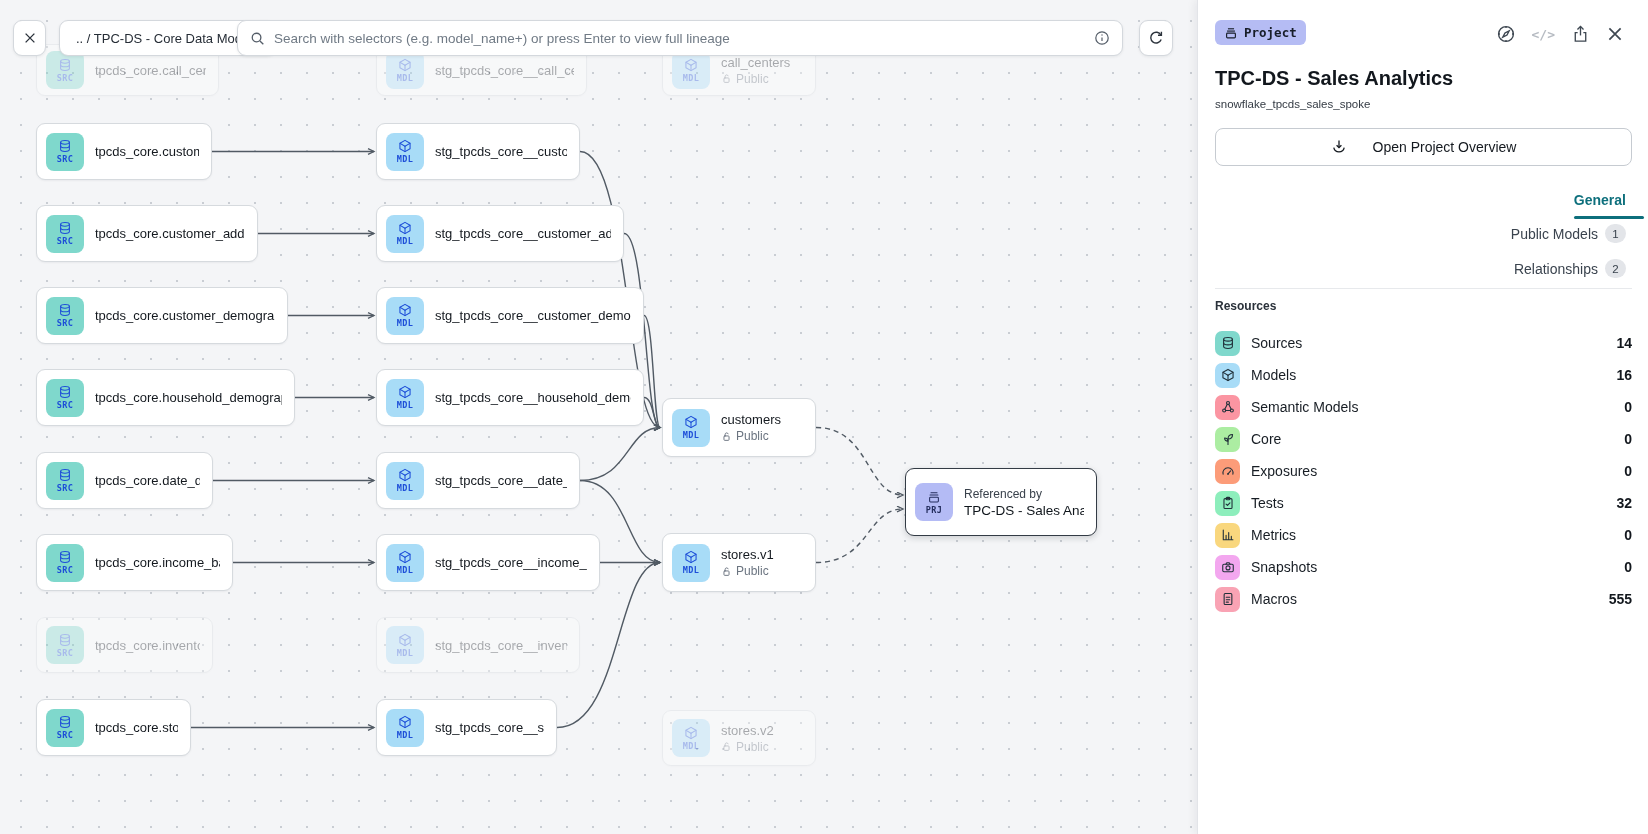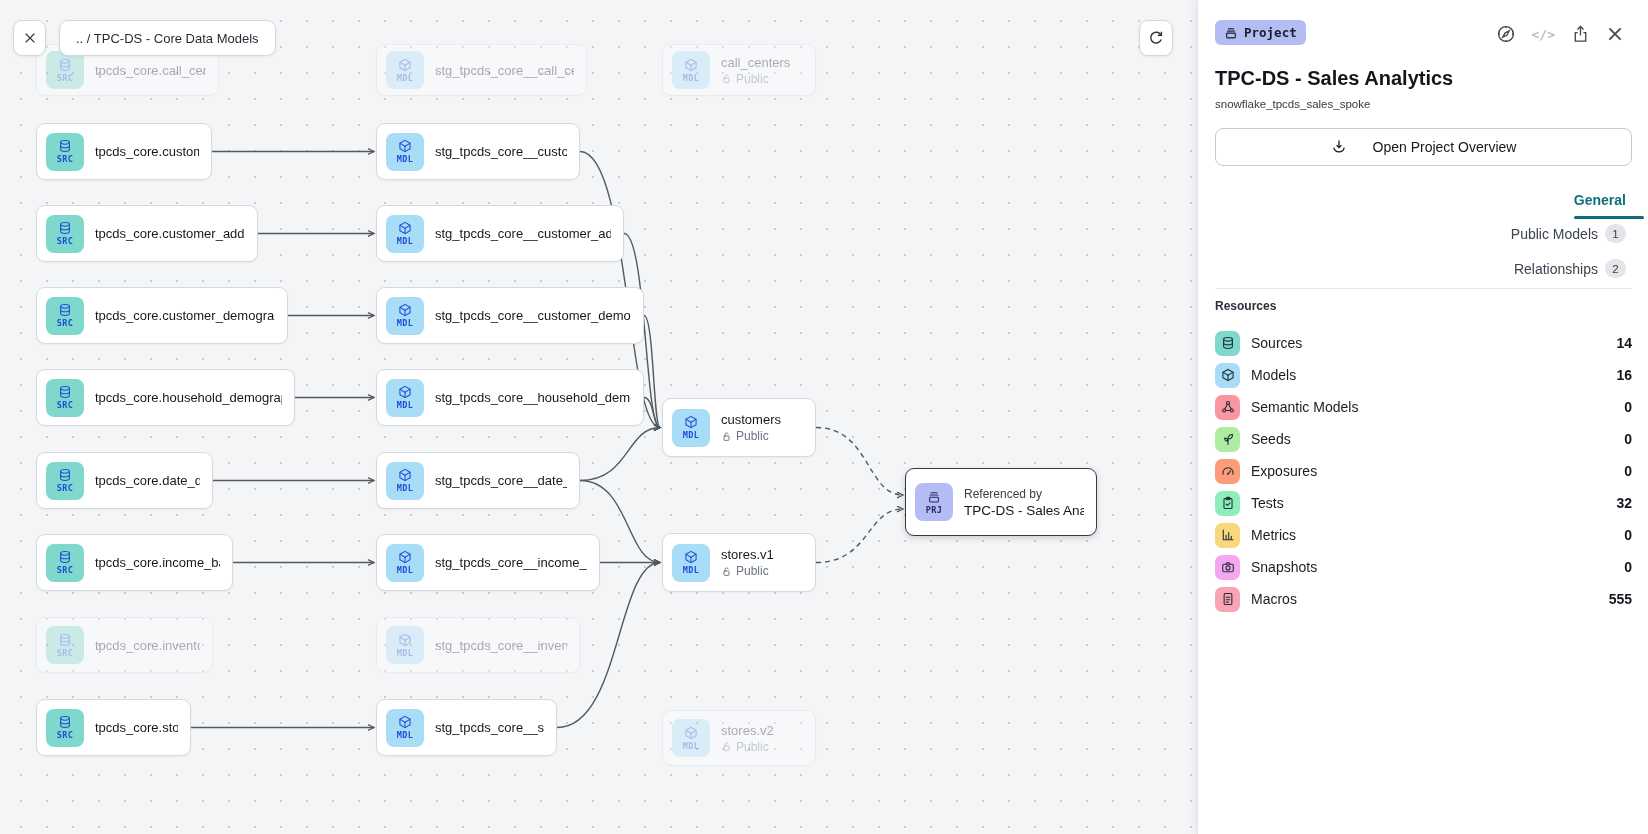--- a/index.html
+++ b/index.html
@@ -447,20 +447,36 @@
   <div class="tb" id="tb-close">
     <span class="tbicon">
       <svg width="14" height="14" viewBox="0 0 16 16" stroke="#2c333c" stroke-width="1.6" fill="none">
           <path d="M3 3l10 10M13 3L3 13"></path>
         </svg>
     </span>
   </div>
   <div class="tb" id="tb-crumb">
     <span>.. / TPC-DS - Core Data Models</span>
   </div>
+  <div class="tb" id="tb-search">
+    <span class="tbicon">
+      <svg width="15" height="15" viewBox="0 0 16 16" stroke="#545d68" stroke-width="1.4" fill="none">
+          <circle cx="7" cy="7" r="4.6"></circle>
+          <path d="M10.6 10.6 14.2 14.2"></path>
+        </svg>
+    </span>
+    <span class="ph">Search with selectors (e.g. model_name+) or press Enter to view full lineage</span>
+    <span class="tbicon">
+      <svg width="16" height="16" viewBox="0 0 16 16" stroke="#545d68" stroke-width="1.2" fill="none">
+          <circle cx="8" cy="8" r="6.2"></circle>
+          <path d="M8 7.4v3.6"></path>
+          <circle cx="8" cy="5" r="0.7" fill="#545d68" stroke="none"></circle>
+        </svg>
+    </span>
+  </div>
   <div class="tb" id="tb-refresh">
     <span class="tbicon">
       <svg width="16" height="16" viewBox="0 0 16 16" stroke="#2c333c" stroke-width="1.4" fill="none">
           <path d="M13.2 9.6A5.4 5.4 0 1 1 12.9 5"></path>
           <path d="M13.4 1.8v3.4h-3.4"></path>
         </svg>
     </span>
   </div>
 </div>
 
@@ -566,21 +582,21 @@
         <span class="rcount">0</span>
       </div>
       <div class="rrow">
         <span class="ricon" style="background: rgb(172, 237, 162);">
           <svg width="14" height="14" viewBox="0 0 16 16" fill="none" stroke="currentColor" stroke-width="1.25" stroke-linecap="round" stroke-linejoin="round">
             <path d="M8 14.2V8"></path>
             <path d="M8 8c0-3 1.9-5 5.2-5.1C13.2 6 11 8 8 8z"></path>
             <path d="M8 10.4C8 8.4 6.6 7 4.1 6.9c0 2.4 1.4 3.5 3.9 3.5z"></path>
           </svg>
         </span>
-        <span class="rname">Seeds</span>
+        <span class="rname">Core</span>
         <span class="rcount">0</span>
       </div>
       <div class="rrow">
         <span class="ricon" style="background: rgb(252, 156, 121);">
           <svg width="14" height="14" viewBox="0 0 16 16" fill="none" stroke="currentColor" stroke-width="1.25" stroke-linecap="round" stroke-linejoin="round">
             <path d="M2.4 11.6a5.8 5.8 0 1 1 11.2 0"></path>
             <path d="M8 11.2l3-3.4"></path>
             <circle cx="8" cy="11.4" r="1" fill="currentColor" stroke="none"></circle>
           </svg>
         </span>

